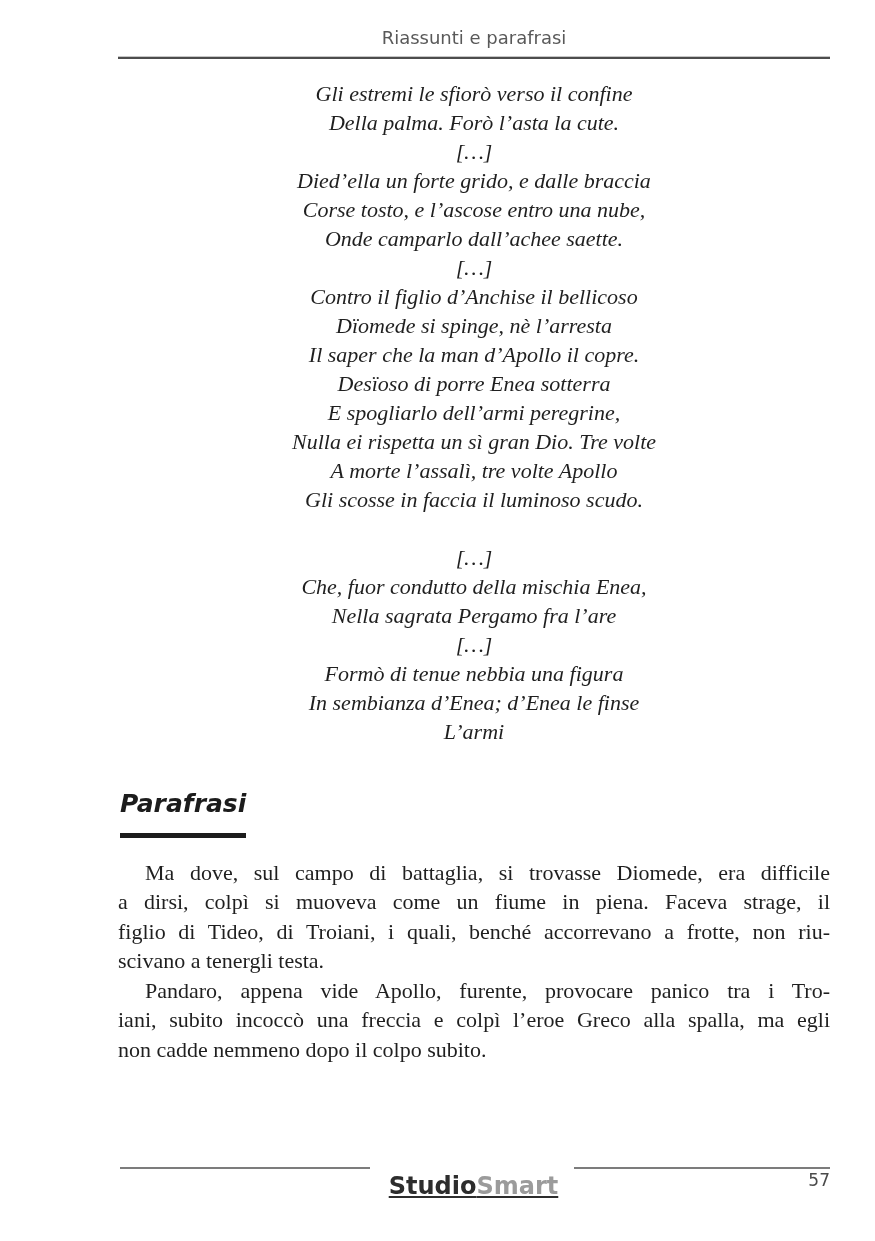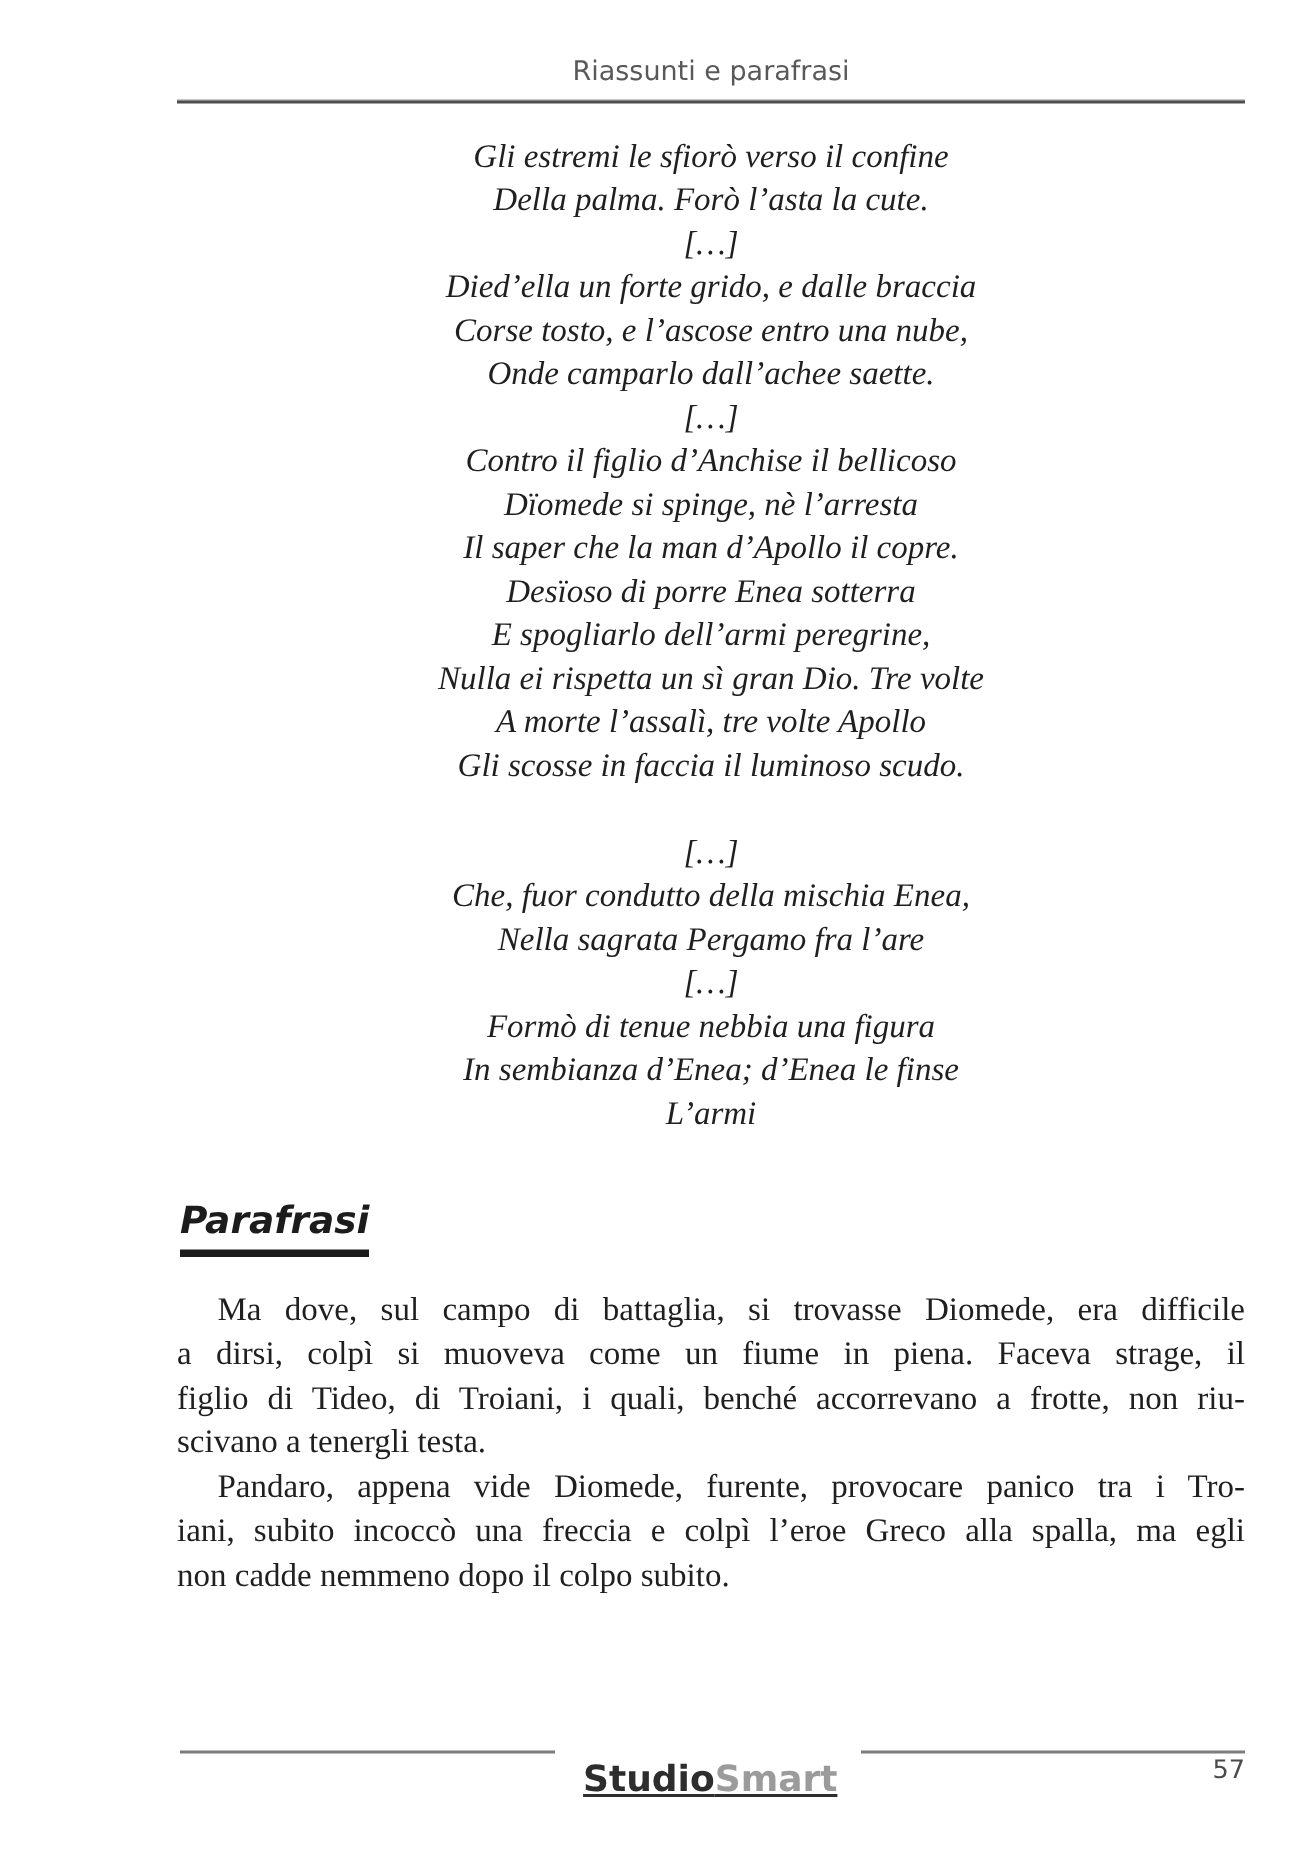--- a/index.html
+++ b/index.html
@@ -16,21 +16,21 @@
     font-family: "Liberation Serif", serif;
     color: #1f1f1f;
     overflow: hidden;
   }
   .content {
     margin-left: 118px;
     margin-right: 45px; 
   }
   
   .header-title {
-    padding-top: 38px;
+    padding-top: 28px;
     text-align: center;
     font-family: "DejaVu Sans", sans-serif;
     font-size: 18px;
     line-height: 20px;
     color: #595959;
   }
   .header-rule {
     margin-top: 8px;
     height: 2px;
     background: #4d4d4d;
@@ -49,21 +49,21 @@
   .section-heading {
     display: inline-block;
     margin: 44px 0 0 2px;
     font-family: "DejaVu Sans", sans-serif;
     font-weight: bold;
     font-style: italic;
     font-size: 25px;
     line-height: 1.1;
     color: #1c1c1c;
     border-bottom: 5px solid #1c1c1c;
-    padding-bottom: 5px;
+    padding-bottom: 15px;
   }
   
   .para { margin: 0; }
   .para.first-para { margin-top: 20px; }
   .para-line {
     font-size: 22px;
     line-height: 29.5px;
     text-align: justify;
     text-align-last: justify;
   }
@@ -148,21 +148,21 @@
     <h2 class="section-heading">Parafrasi</h2>
 
     <div class="para first-para">
         <div class="para-line">Ma dove, sul campo di battaglia, si trovasse Diomede, era difficile</div>
         <div class="para-line">a dirsi, colpì si muoveva come un fiume in piena. Faceva strage, il</div>
         <div class="para-line">figlio di Tideo, di Troiani, i quali, benché accorrevano a frotte, non riu-</div>
         <div class="para-line">scivano a tenergli testa.</div>
       </div>
 
     <div class="para">
-        <div class="para-line">Pandaro, appena vide Diomede, furente, provocare panico tra i Tro-</div>
+        <div class="para-line">Pandaro, appena vide Apollo, furente, provocare panico tra i Tro-</div>
         <div class="para-line">iani, subito incoccò una freccia e colpì l’eroe Greco alla spalla, ma egli</div>
         <div class="para-line">non cadde nemmeno dopo il colpo subito.</div>
       </div>
 
   </div>
 
   <footer class="footer">
     <div class="footer-rule left"></div>
     <div class="brand"><span>Studio</span><span class="smart">Smart</span></div>
     <div class="footer-rule right"></div>

